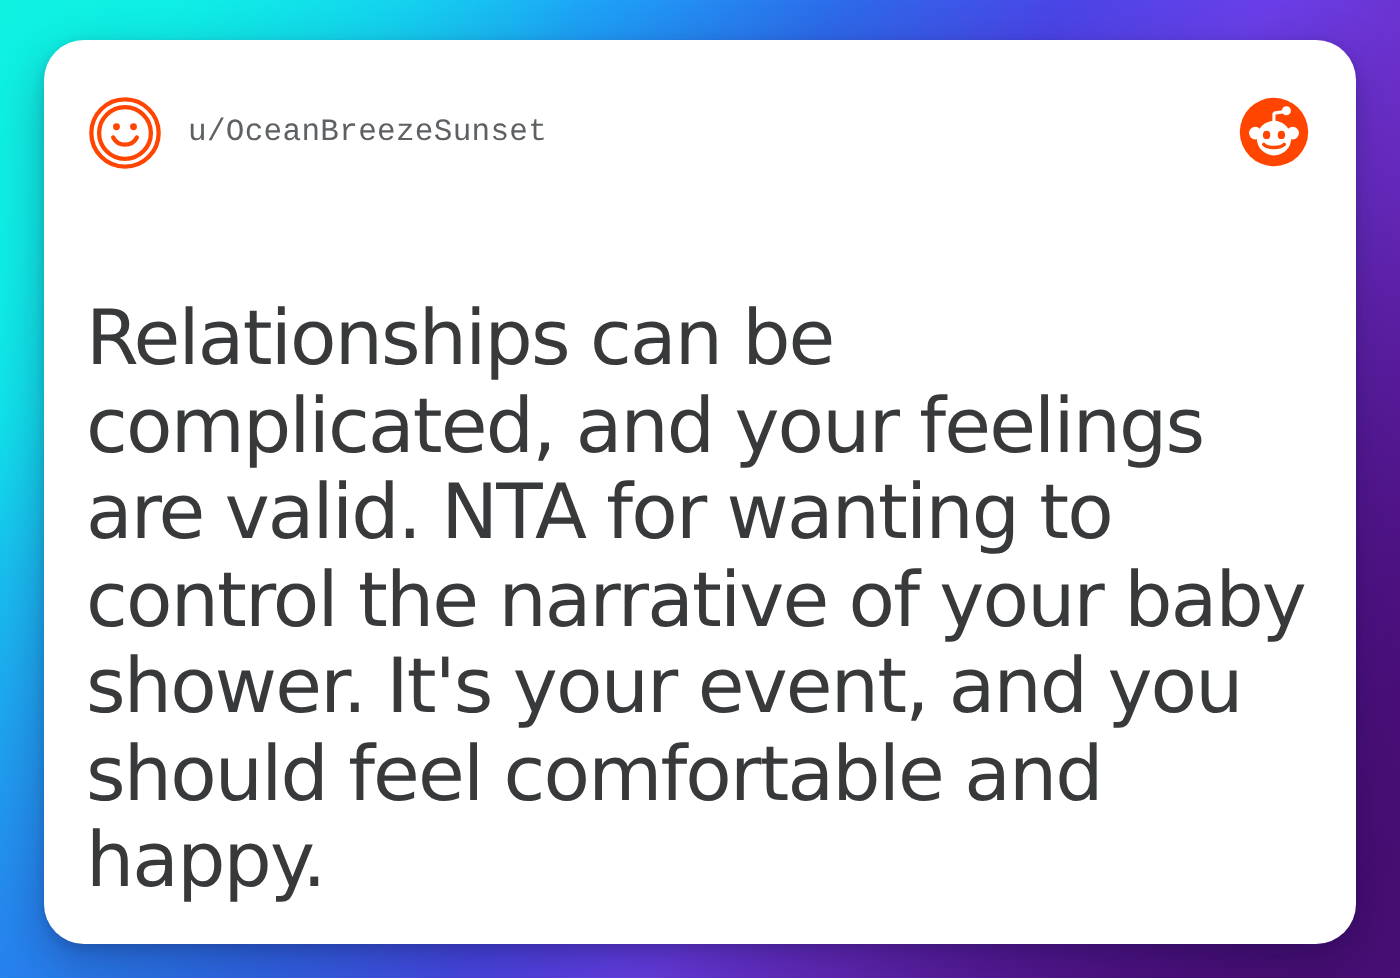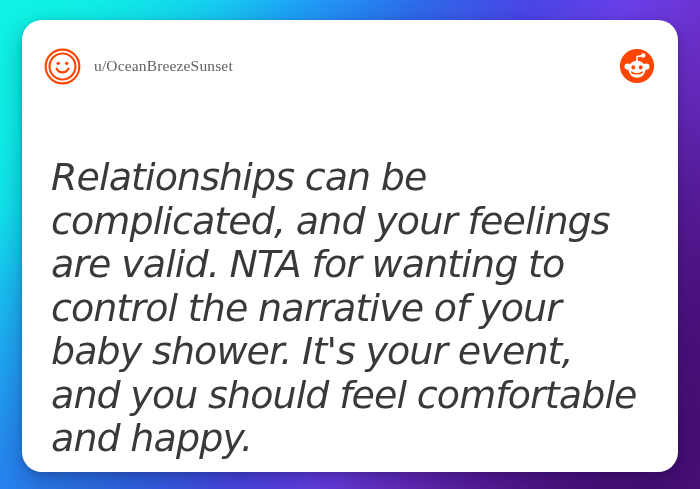--- a/index.html
+++ b/index.html
@@ -74,21 +74,21 @@
     box-sizing: border-box;
   }
   .avatar {
     width: 37px;
     height: 37px;
     flex: 0 0 37px;
     display: block;
   }
   .username {
     margin-left: 13px;
-    font-family: Liberation Serif, serif;
+    font-family: Liberation Mono, monospace;
     font-size: 15.5px;
     color: #5d6164;
     letter-spacing: 0.15px;
     white-space: nowrap;
   }
   .header-spacer {
     flex: 1 1 auto;
   }
   .brand-logo {
     width: 36px;
@@ -100,30 +100,29 @@
   
   .card-body {
     position: absolute;
     left: 0;
     top: 128px;
     right: 0;
     padding: 0 22px 0 21px;
     box-sizing: border-box;
   }
   .quote-text {
-    margin: 8px;
+    margin: 0;
     font-family: "DejaVu Sans", sans-serif;
     font-size: 38px;
     line-height: 43.5px;
     color: #37393b;
     letter-spacing: -0.9px;
     word-spacing: -0.6px;
     font-weight: 400;
     text-align: left;
-    font-style: italic;
   }
 </style>
 </head>
 <body>
 
 <div id="stage">
 
   <div class="backdrop"></div>
   <div class="backdrop-tint"></div>
 

